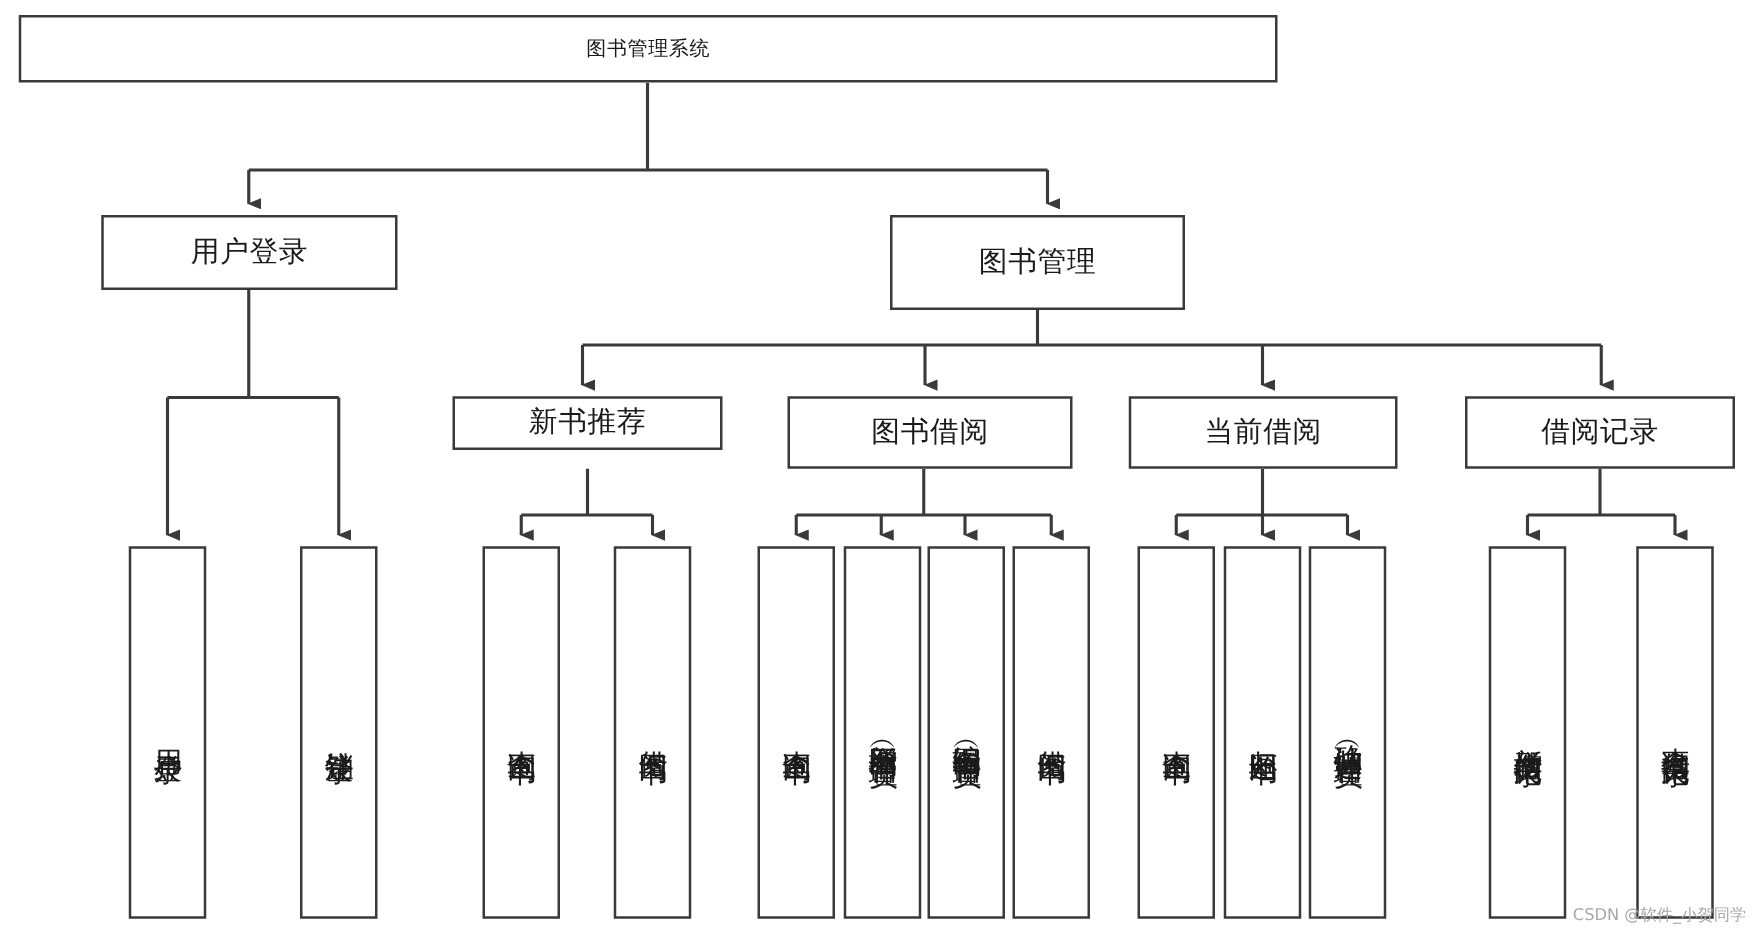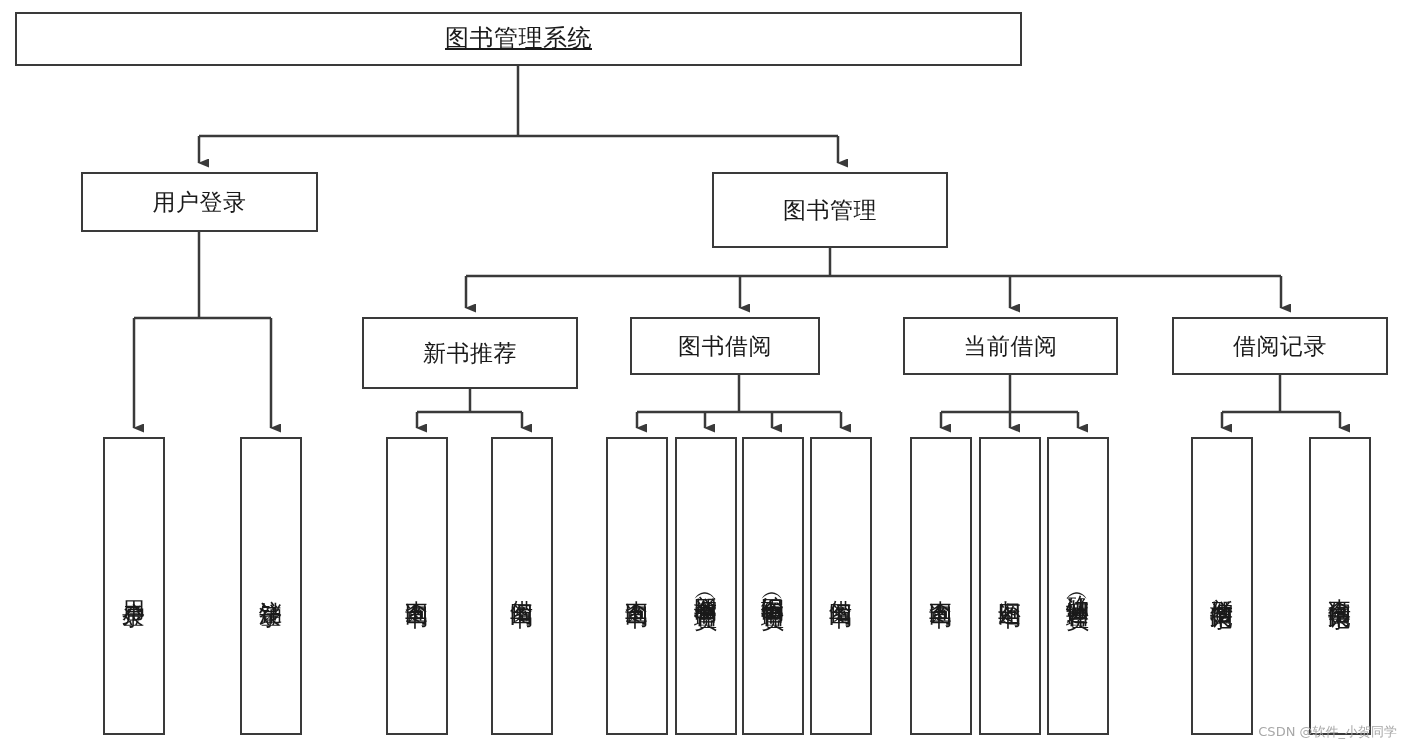--- a/index.html
+++ b/index.html
@@ -38,22 +38,21 @@
     display: block;
     text-align: center;
     line-height: 1.08;
     letter-spacing: 0.5px;
     white-space: nowrap;
   }
   .node.horizontal .node-label {
     font-size: 23px;
   }
   .node.root .node-label {
-    font-size: 24px;
-    text-decoration: underline;
+    font-size: 16px;
   }
   .node.vertical {
     align-items: center;
     justify-content: center;
     padding: 6px 0;
   }
   .node.vertical .node-label {
     writing-mode: vertical-rl;
     text-orientation: upright;
     font-size: 23px;
@@ -130,24 +129,24 @@
     <span class="node-label">图书管理系统</span>
   </div>
 
   <div class="node horizontal" style="left:81px; top:172px; width:237px; height:60px;">
     <span class="node-label">用户登录</span>
   </div>
   <div class="node horizontal" style="left:712px; top:172px; width:236px; height:76px;">
     <span class="node-label">图书管理</span>
   </div>
 
-  <div class="node horizontal" style="left:362px; top:317px; width:216px; height:72px;">
+  <div class="node horizontal" style="left:362px; top:317px; width:216px; height:43px;">
     <span class="node-label">新书推荐</span>
   </div>
-  <div class="node horizontal" style="left:630px; top:317px; width:190px; height:58px;">
+  <div class="node horizontal" style="left:630px; top:317px; width:228px; height:58px;">
     <span class="node-label">图书借阅</span>
   </div>
   <div class="node horizontal" style="left:903px; top:317px; width:215px; height:58px;">
     <span class="node-label">当前借阅</span>
   </div>
   <div class="node horizontal" style="left:1172px; top:317px; width:216px; height:58px;">
     <span class="node-label">借阅记录</span>
   </div>
 
   <div class="node vertical" style="left:103px; top:437px; width:62px; height:298px;">

